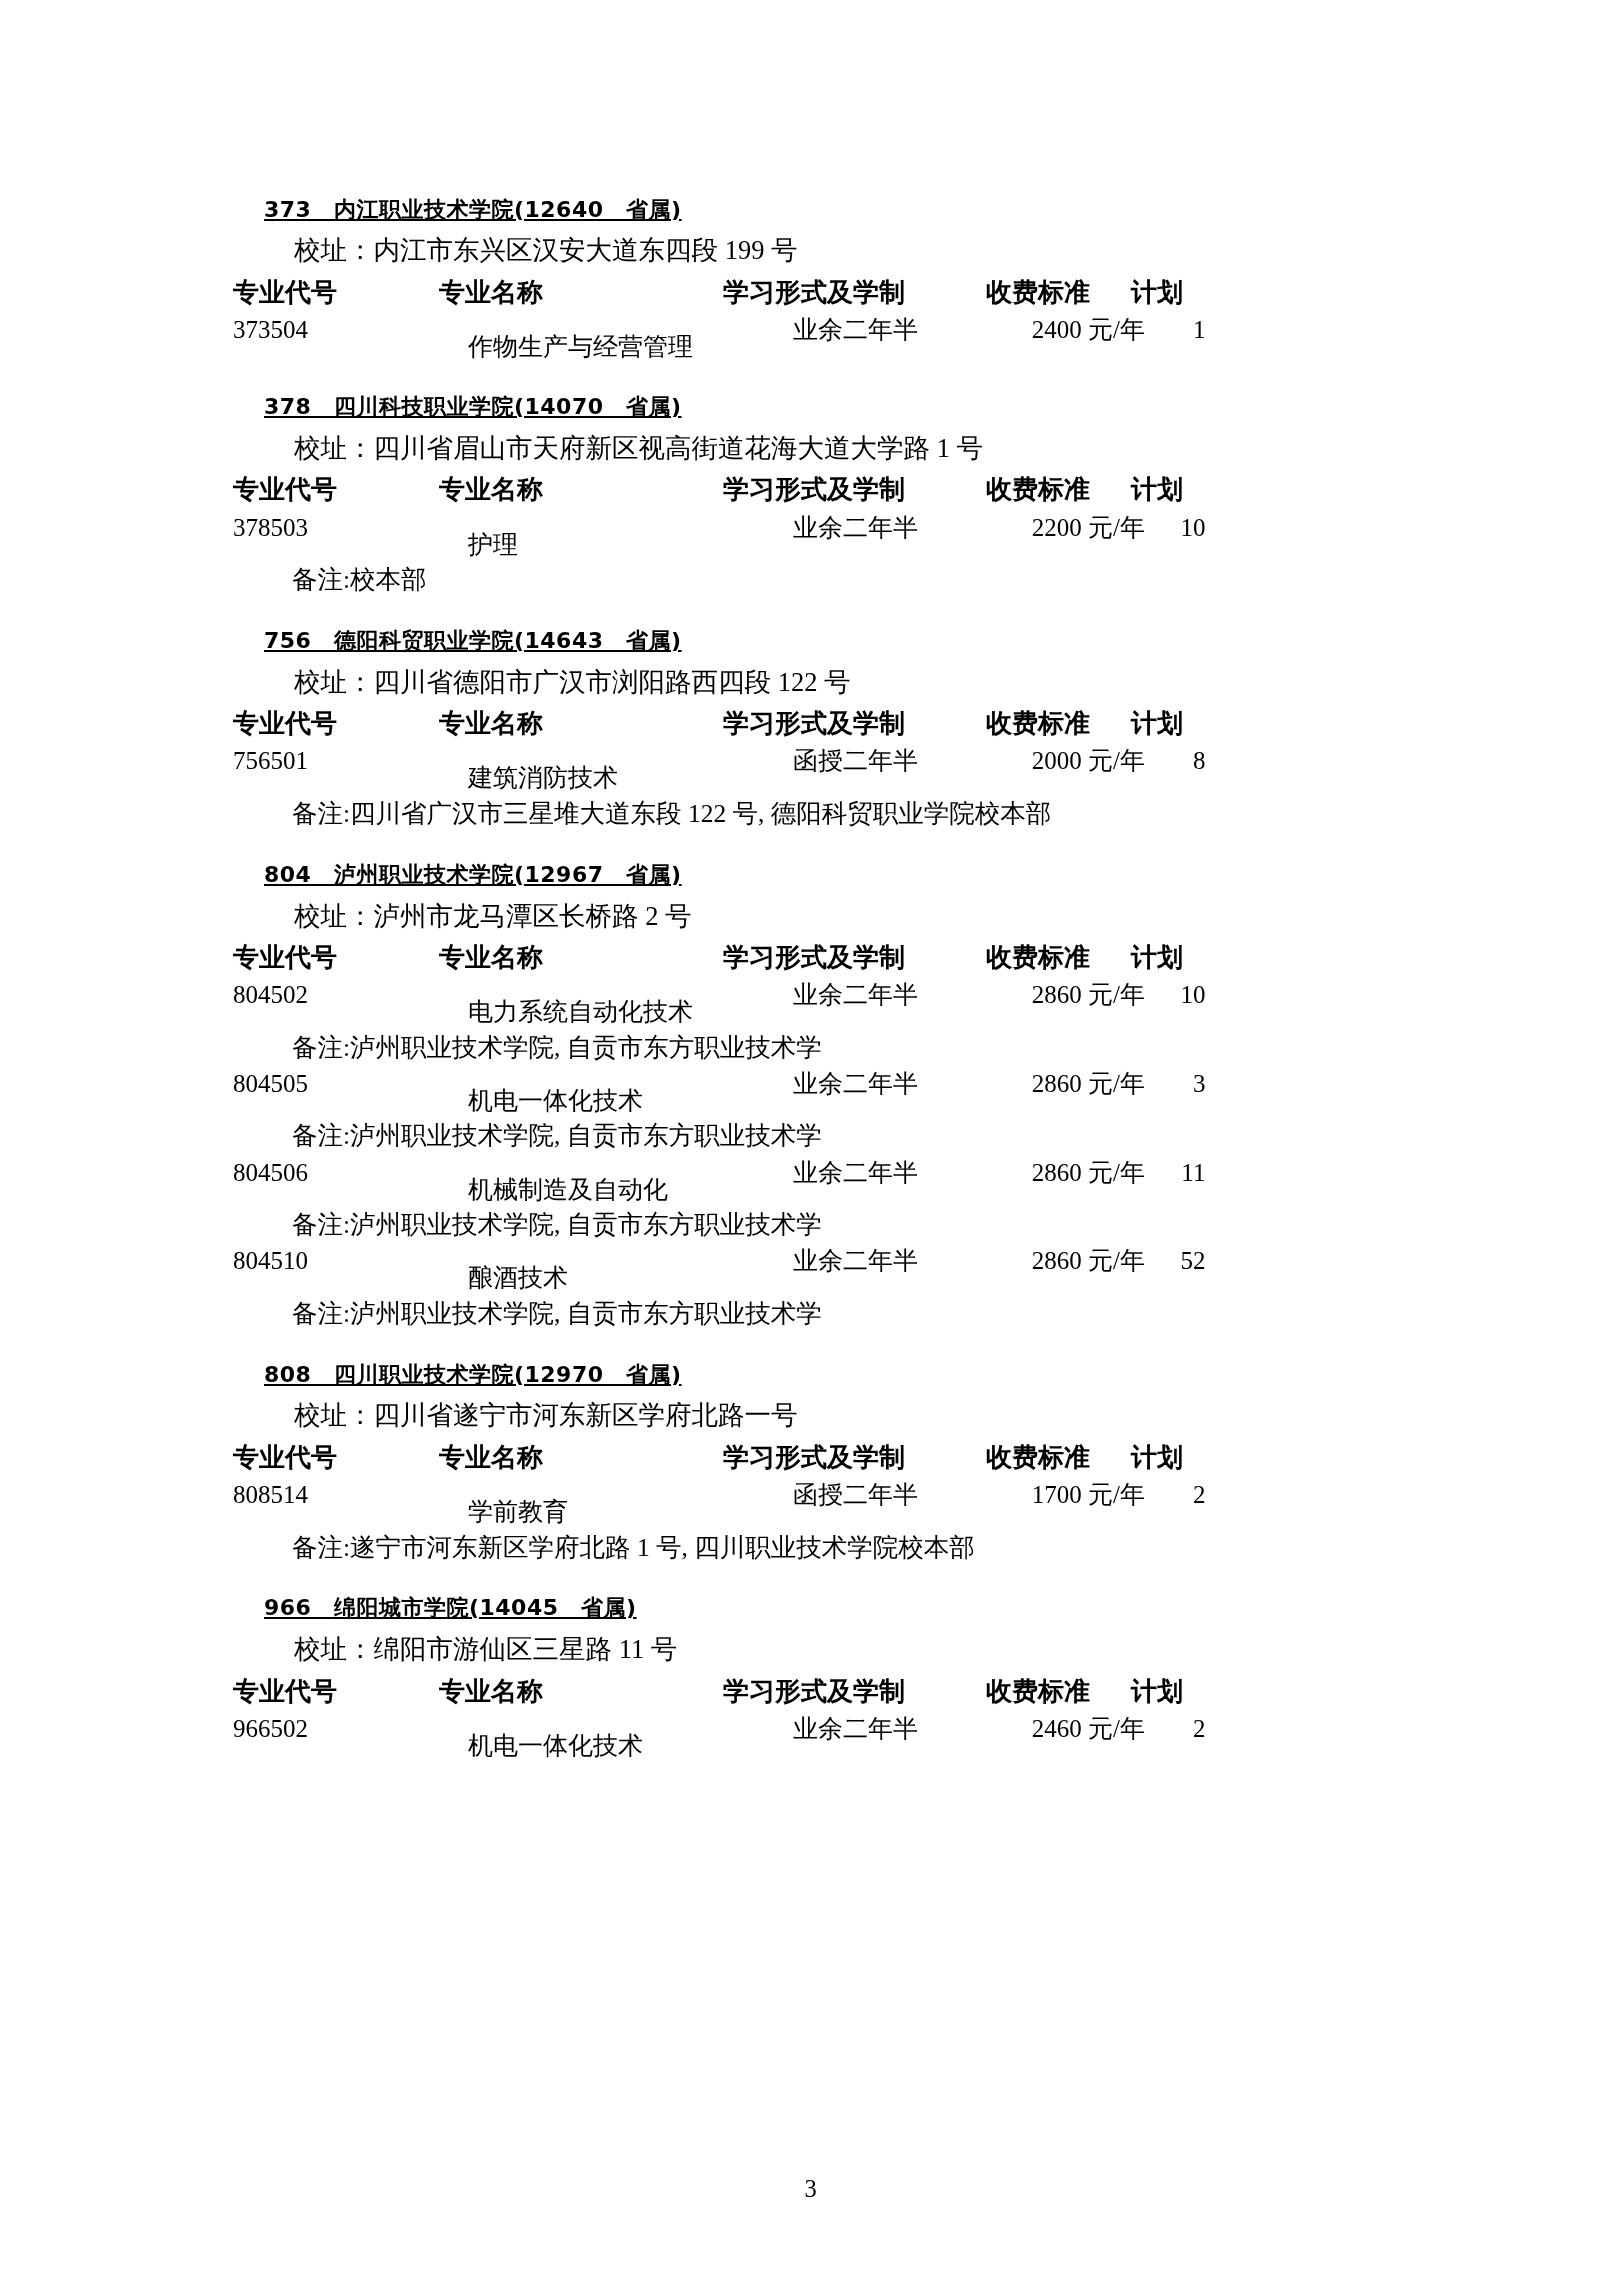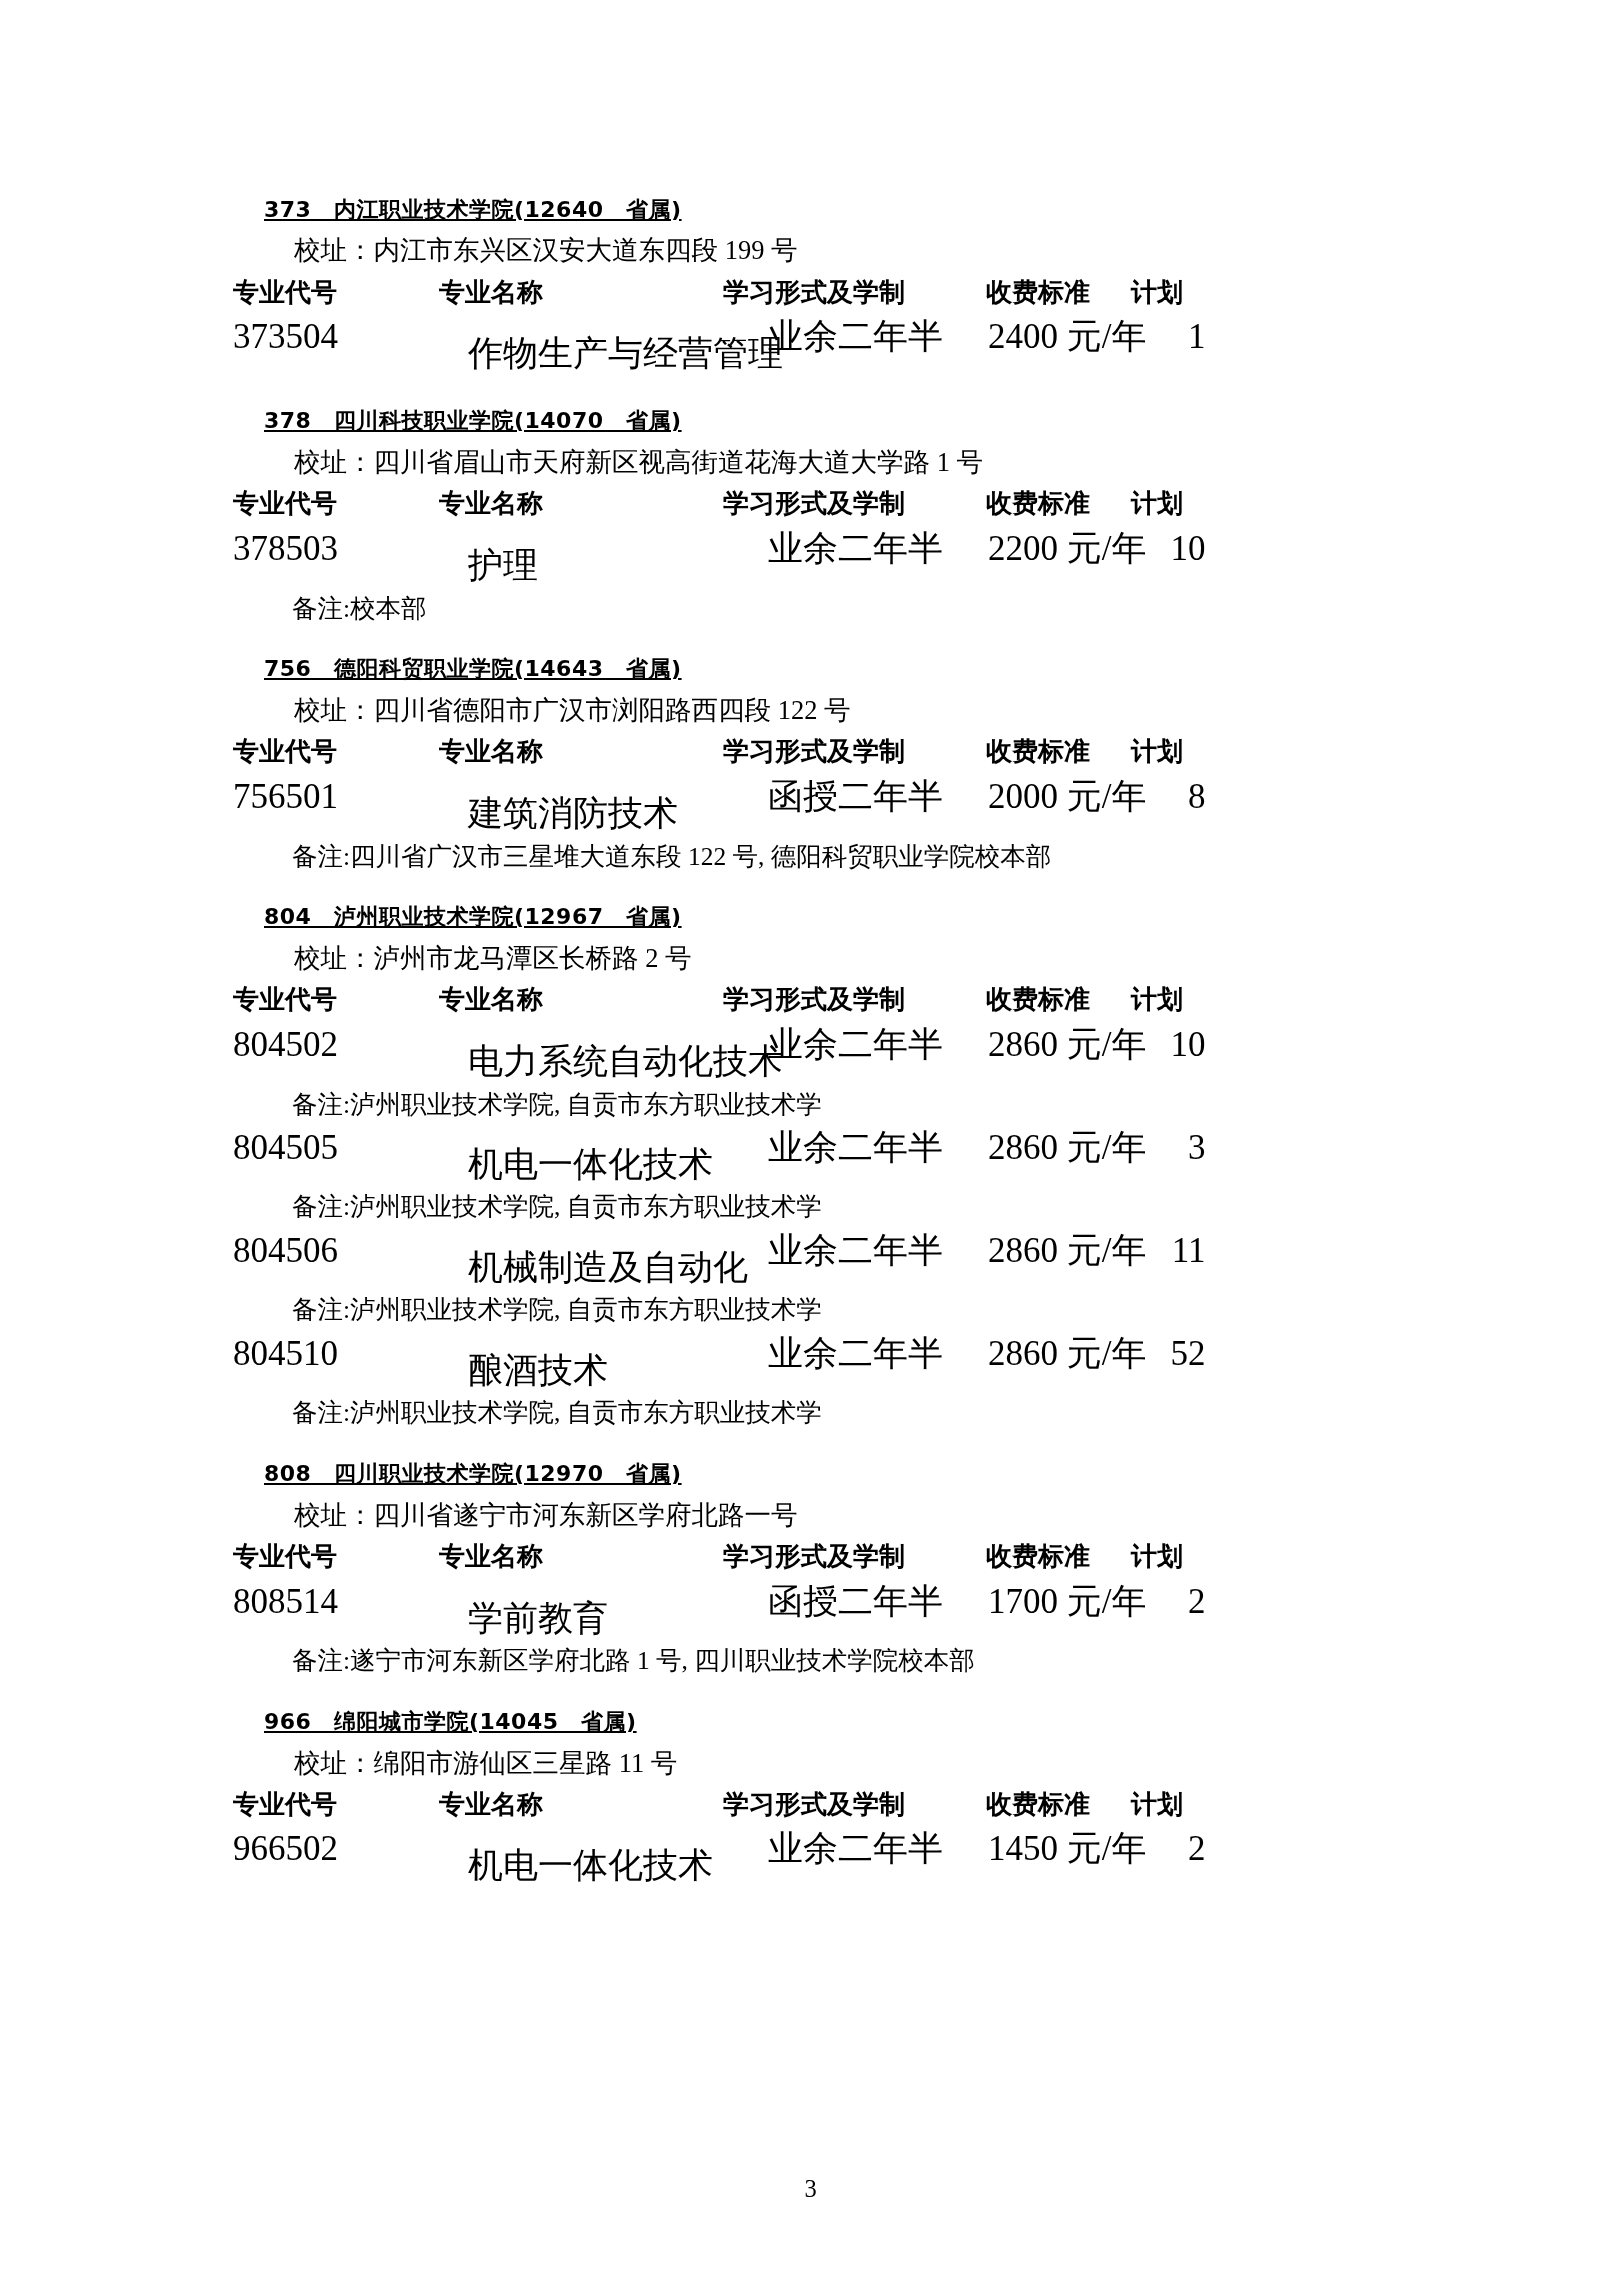--- a/index.html
+++ b/index.html
@@ -47,21 +47,21 @@
     margin: 2px 0 2px 47px;
     display: flex;
     white-space: nowrap;
   }
   .col-head .h1 { width: 206px; }
   .col-head .h2 { width: 284px; }
   .col-head .h3 { width: 263px; }
   .col-head .h4 { width: 145px; }
   .col-head .h5 { width: 88px; }
   .major-row {
-    font-size: 35px;
+    font-size: 25px;
     line-height: 1.42;
     margin: 0 0 0 47px;
     display: flex;
     white-space: nowrap;
   }
   .major-row .c-code { width: 206px; }
   .major-row .c-name { width: 284px; padding-left: 29px; box-sizing: border-box; margin-top: 17px; }
   .major-row .c-form { width: 265px; text-align: center; }
   .major-row .c-fee { width: 157px; text-align: right; }
   .major-row .c-plan { width: 78px; text-align: right; padding-right: 17.6px; box-sizing: border-box;}
@@ -216,21 +216,21 @@
       <span class="h1">专业代号</span>
       <span class="h2">专业名称</span>
       <span class="h3">学习形式及学制</span>
       <span class="h4">收费标准</span>
       <span class="h5">计划</span>
     </div>
     <div class="major-row">
       <span class="c-code">966502</span>
       <span class="c-name">机电一体化技术</span>
       <span class="c-form">业余二年半</span>
-      <span class="c-fee">1450 元/年</span>
+      <span class="c-fee">2460 元/年</span>
       <span class="c-plan">2</span>
     </div>
   </div>
 
 
   <div class="page-number">3</div>
 </div>
 
 
 </body></html>

